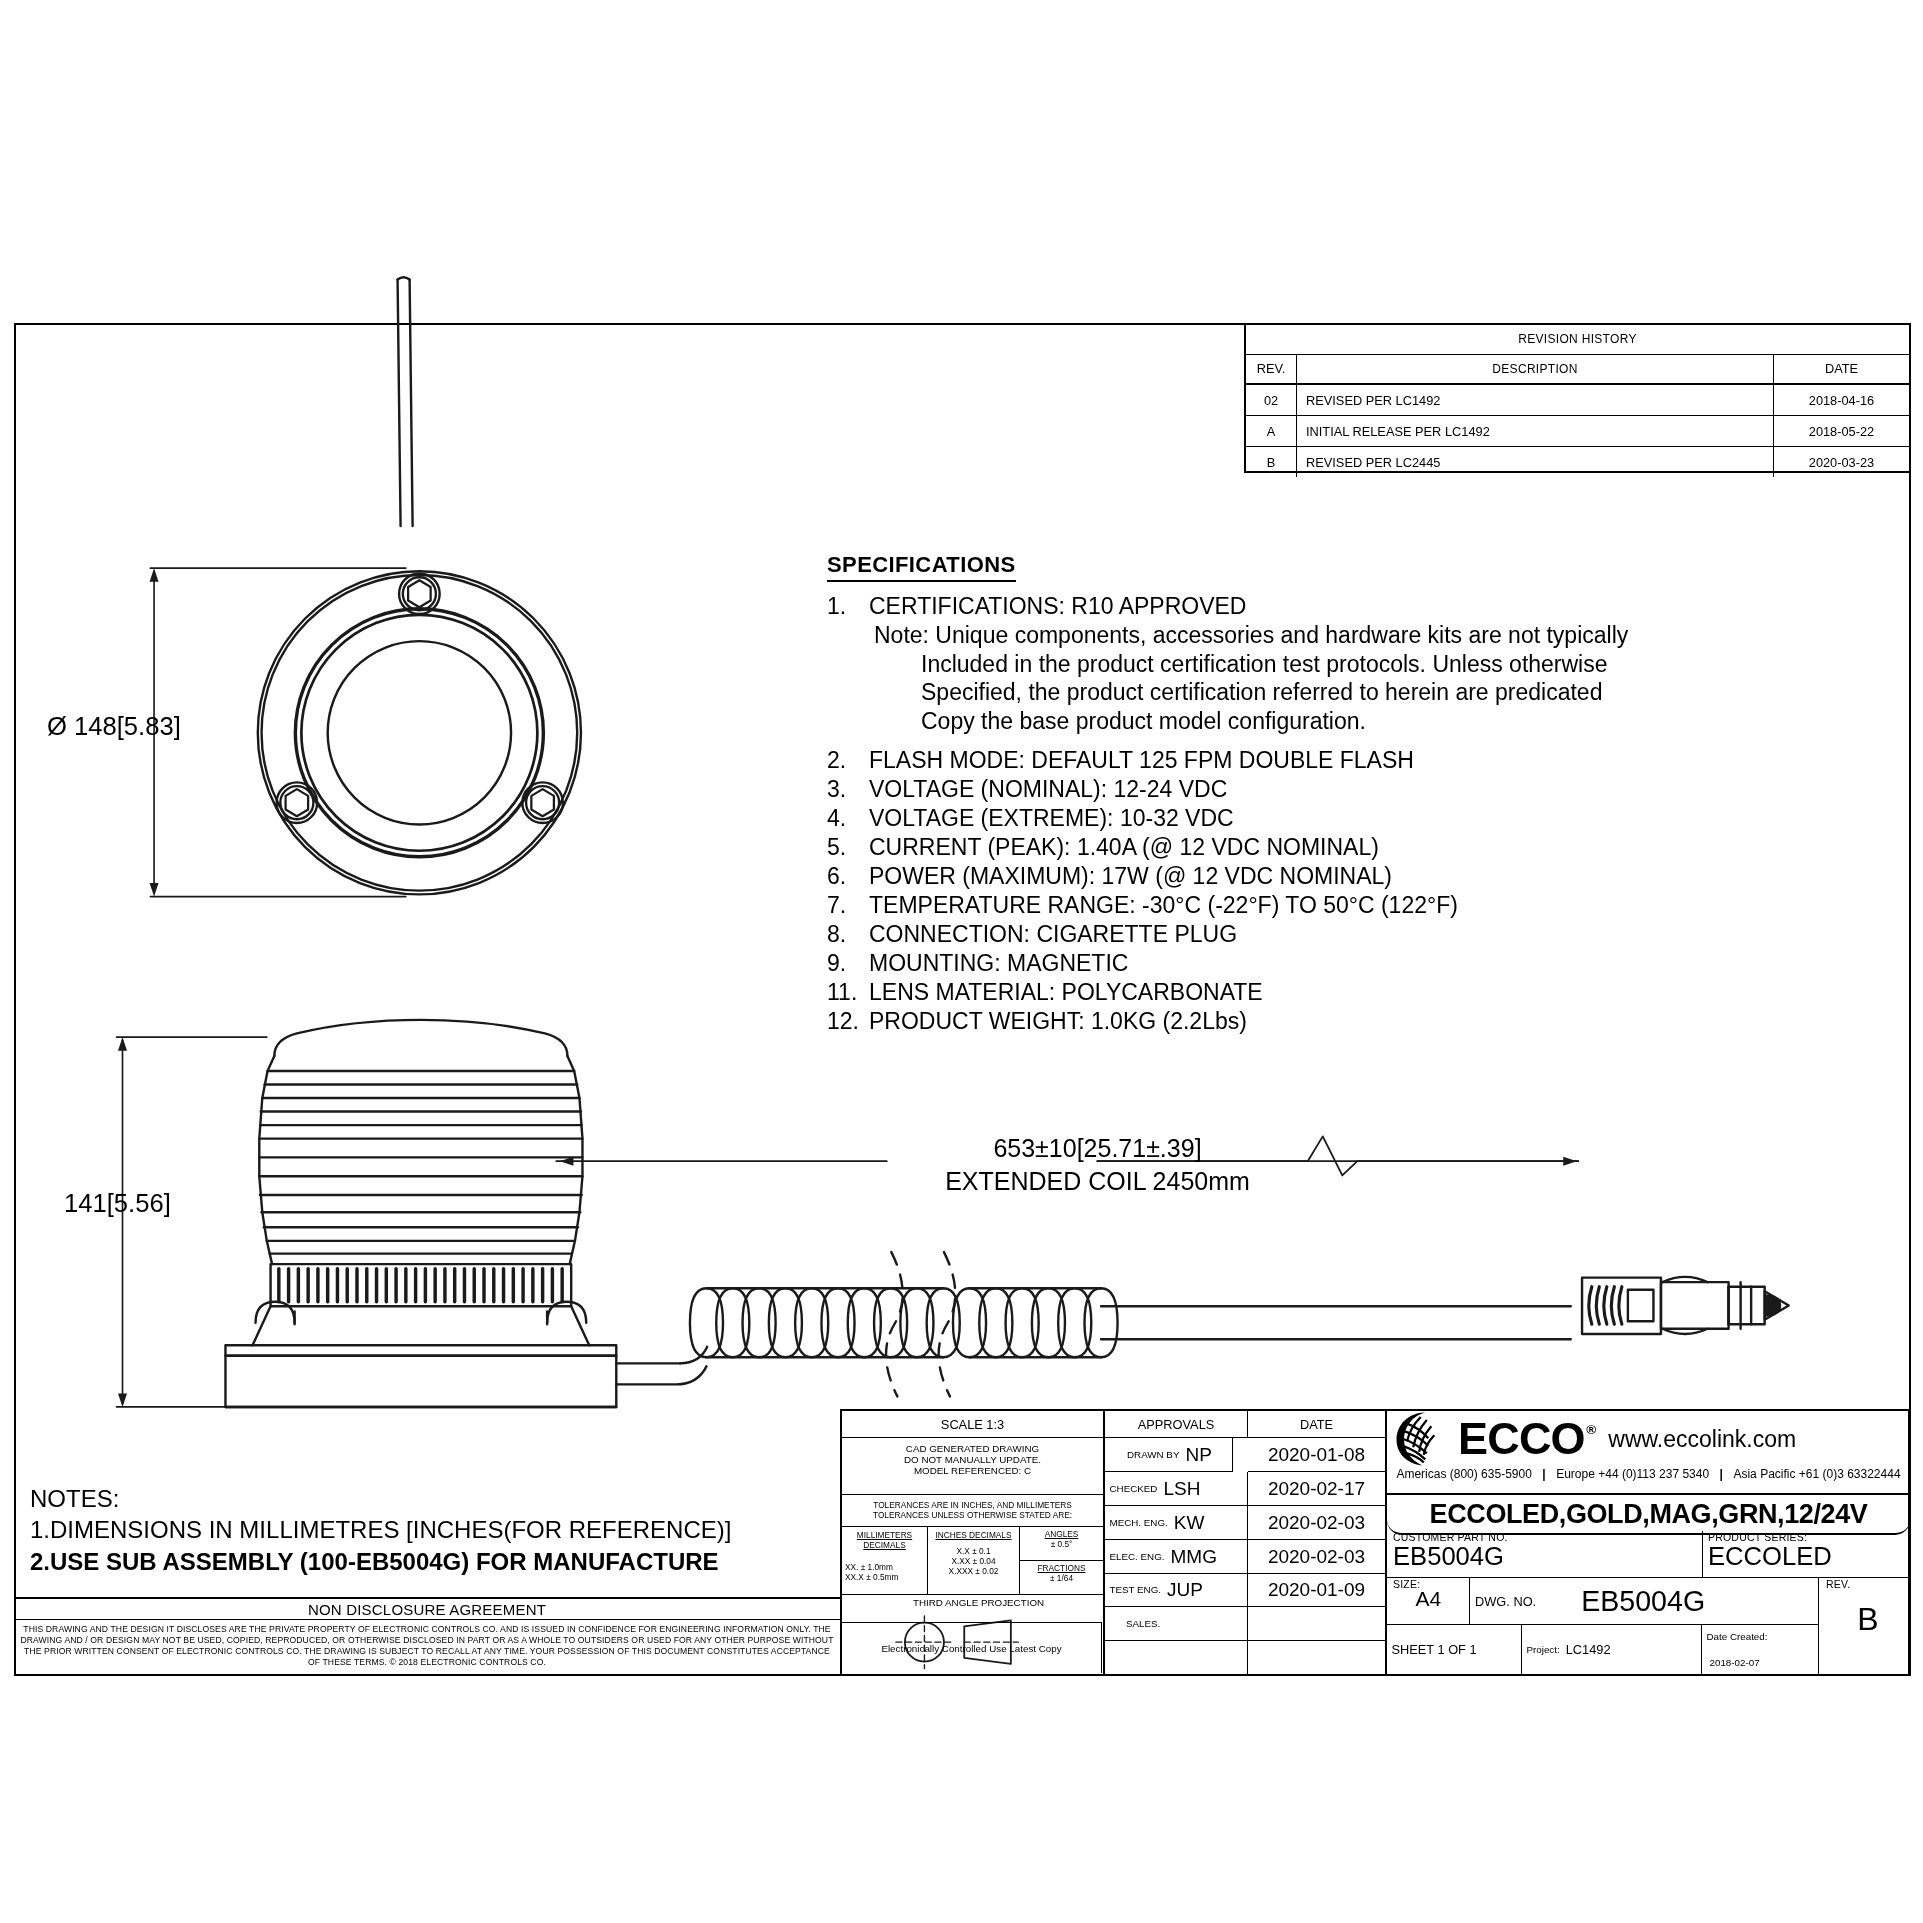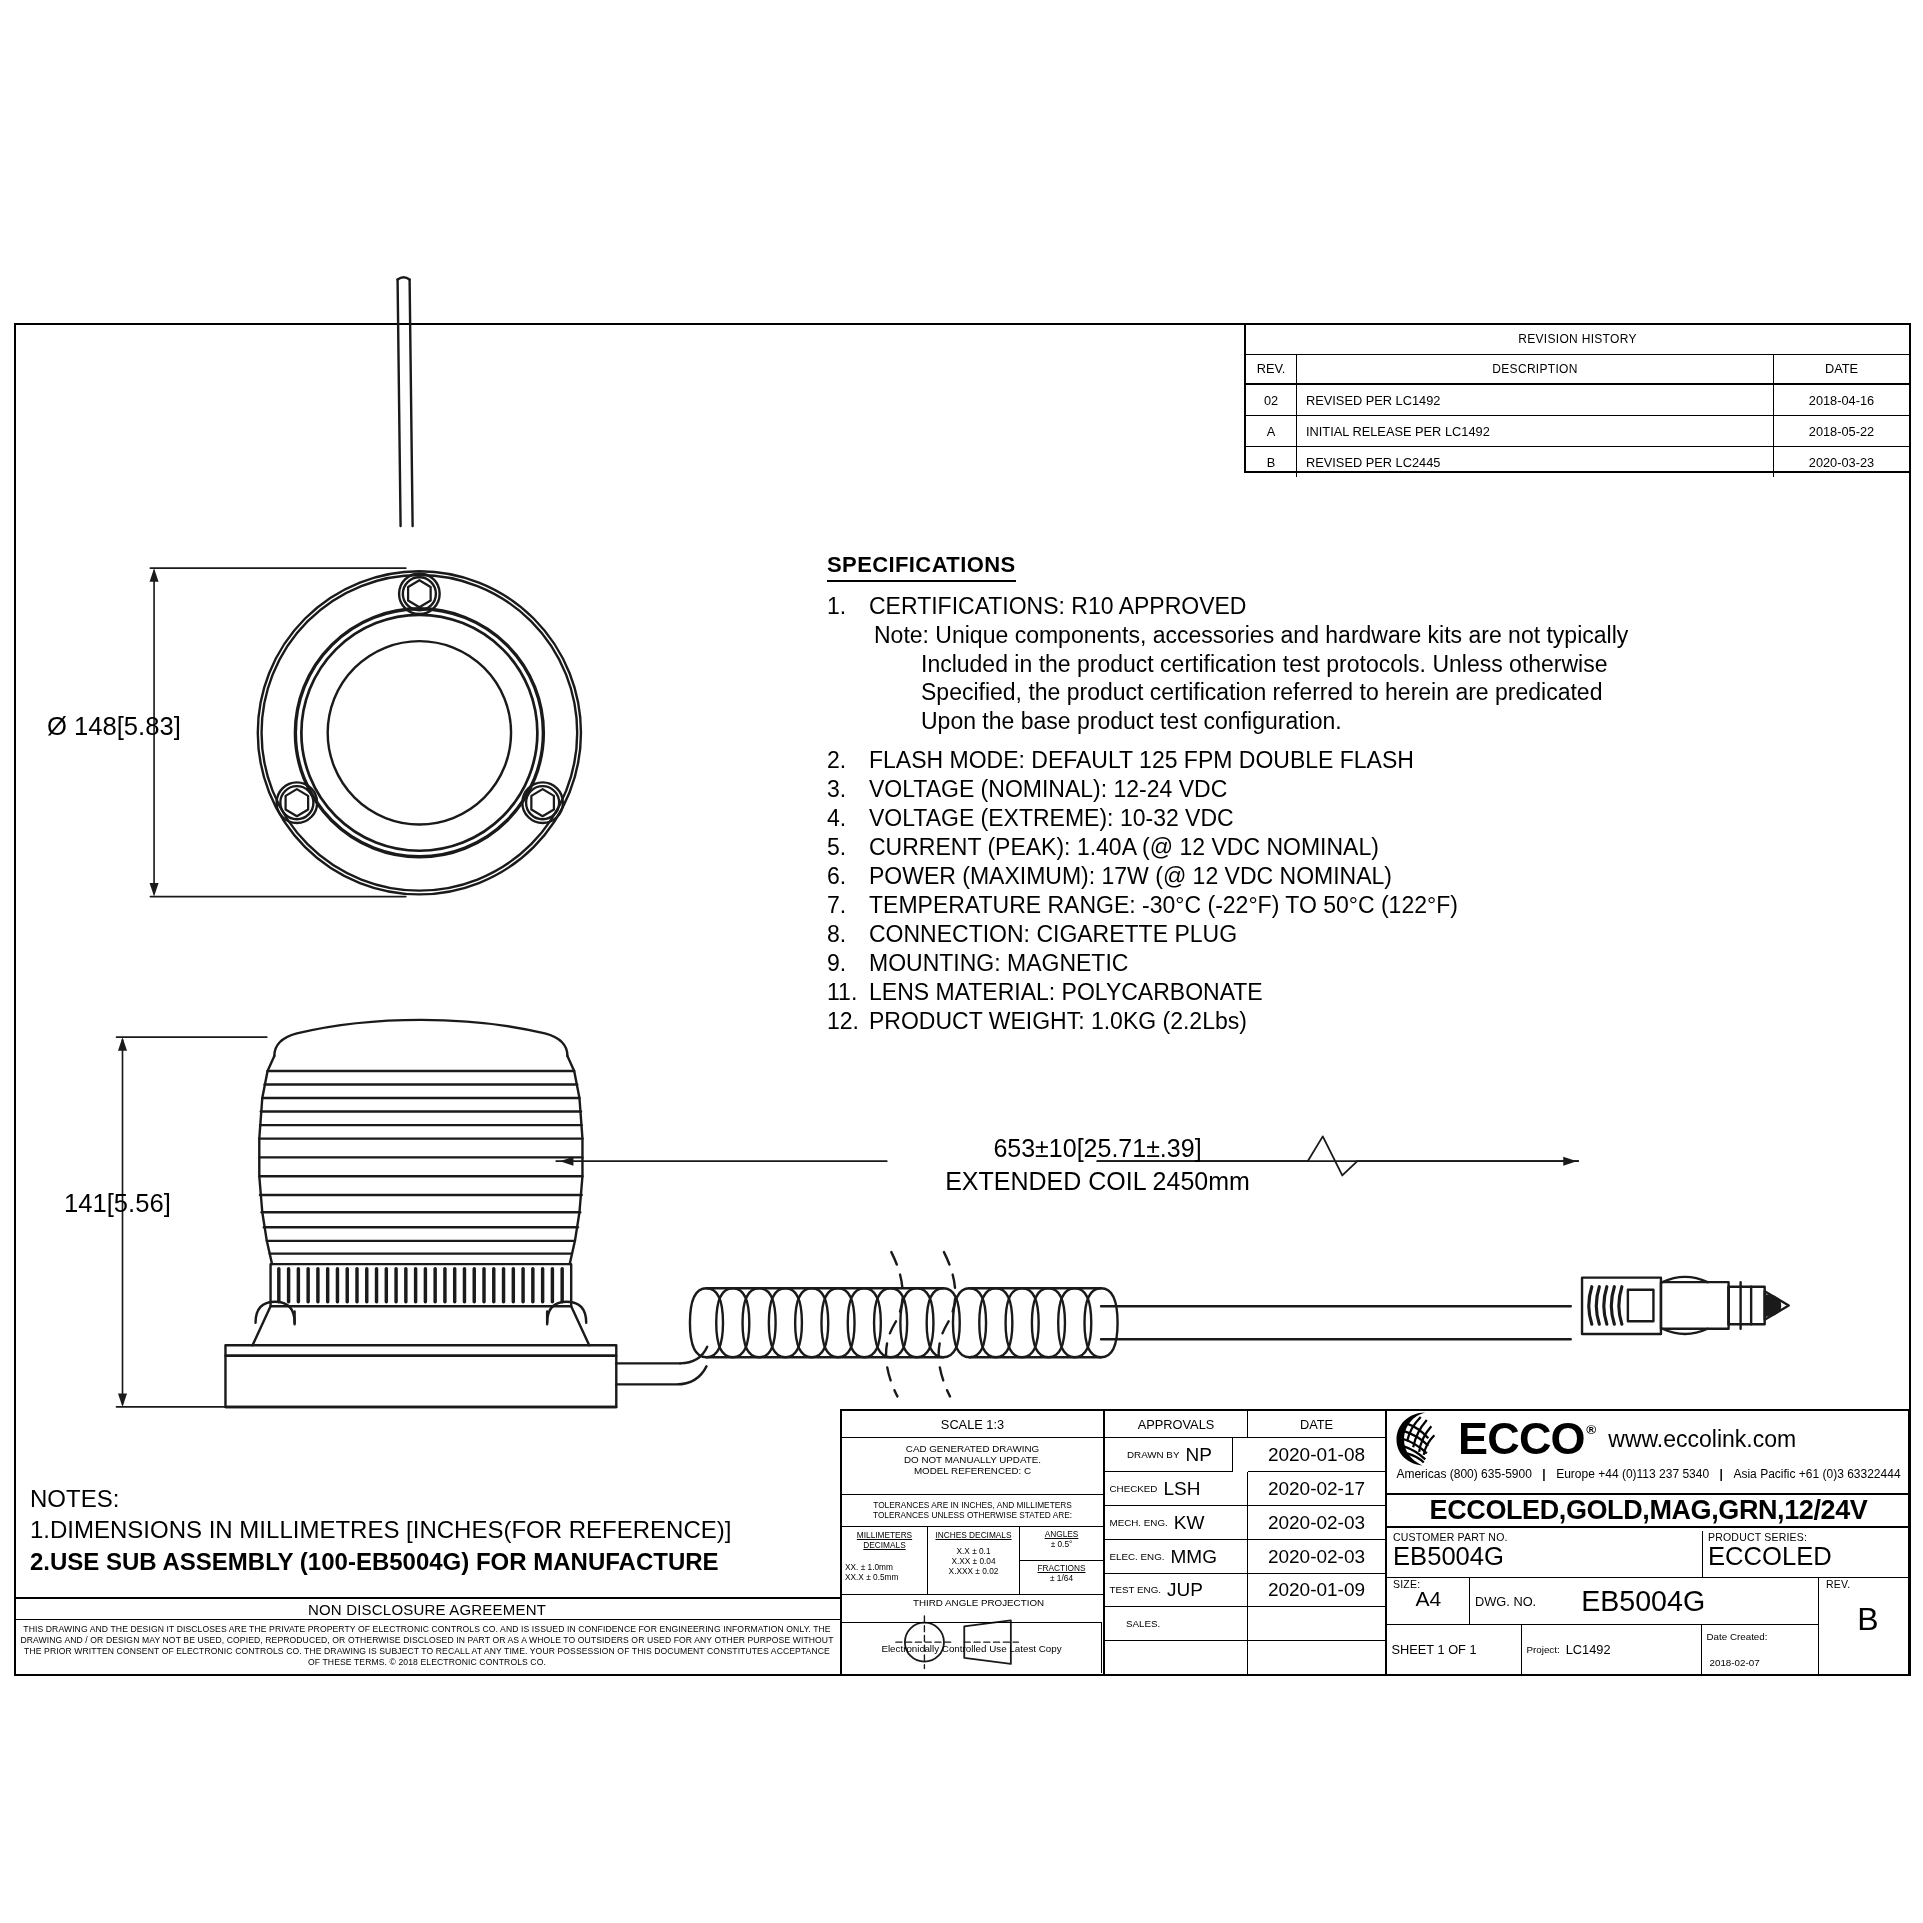--- a/index.html
+++ b/index.html
@@ -288,21 +288,21 @@
     <ul class="spec-list">
       <li>
           <span class="spec-n">1.</span>
           <span>CERTIFICATIONS: R10 APPROVED</span>
         </li>
     </ul>
     <div class="spec-note">
       <span>Note: Unique components, accessories and hardware kits are not typically</span>
       <span class="ind">Included in the product certification test protocols. Unless otherwise</span>
       <span class="ind">Specified, the product certification referred to herein are predicated</span>
-      <span class="ind">Upon the base product test configuration.</span>
+      <span class="ind">Copy the base product model configuration.</span>
     </div>
     <ul class="spec-list">
       <li>
           <span class="spec-n">2.</span>
           <span>FLASH MODE: DEFAULT 125 FPM DOUBLE FLASH</span>
         </li>
       <li>
           <span class="spec-n">3.</span>
           <span>VOLTAGE (NOMINAL): 12-24 VDC</span>
         </li>
@@ -466,21 +466,21 @@
       </div>
       <div style="display:flex;justify-content:center;align-items:center;gap:10.5px;font-size:12px;">
         <span>Americas  (800) 635-5900</span>
         <span style="font-weight:bold;">|</span>
         <span>Europe  +44 (0)113 237 5340</span>
         <span style="font-weight:bold;">|</span>
         <span>Asia Pacific  +61 (0)3 63322444</span>
       </div>
     </div>
 
-    <div class="tbsub cellC" style="left:545px;top:84px;width:523px;height:33px;border-bottom:2.3px solid #000;">
+    <div class="tbsub cellC" style="left:545px;top:84px;width:523px;height:40px;border-bottom:2.3px solid #000;border-radius:15px;">
       <span style="font-size:27px;font-weight:bold;letter-spacing:-0.4px;">ECCOLED,GOLD,MAG,GRN,12/24V</span>
     </div>
 
     <div class="tbsub" style="left:545px;top:120px;width:316px;height:47px;border-right:1.5px solid #000;border-bottom:1.5px solid #000;box-sizing:border-box;padding-left:6px;">
       <div class="lbl">CUSTOMER PART NO.</div>
       <div style="font-size:25.6px;margin-top:-1.5px;">EB5004G</div>
     </div>
     <div class="tbsub" style="left:860px;top:120px;width:207px;height:47px;border-bottom:1.5px solid #000;box-sizing:border-box;padding-left:6px;">
       <div class="lbl">PRODUCT SERIES:</div>
       <div style="font-size:25.6px;margin-top:-1.5px;">ECCOLED</div>

